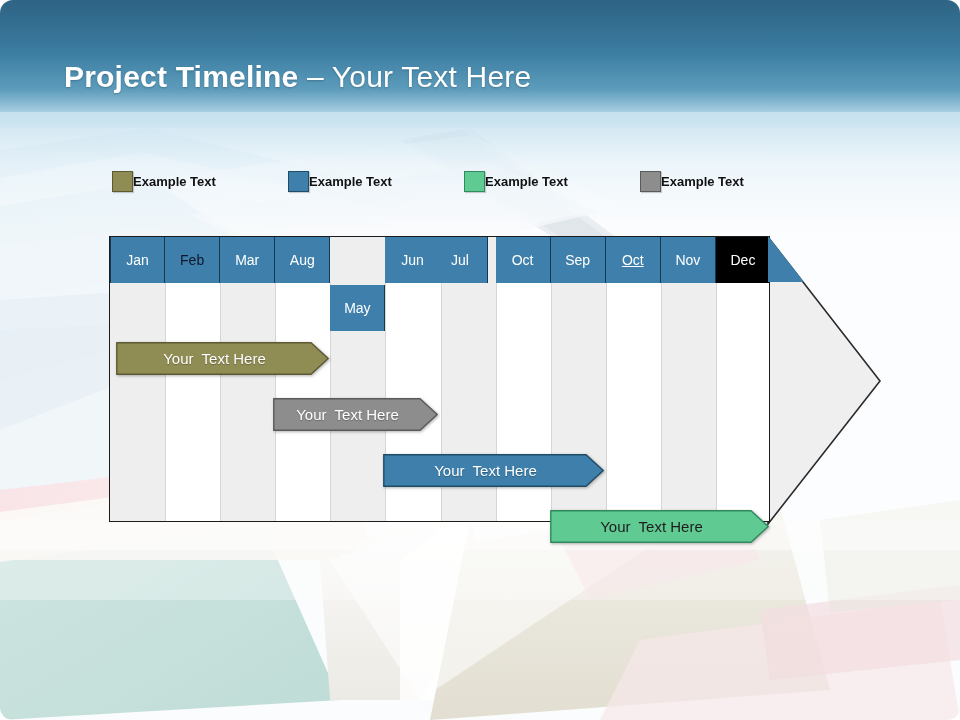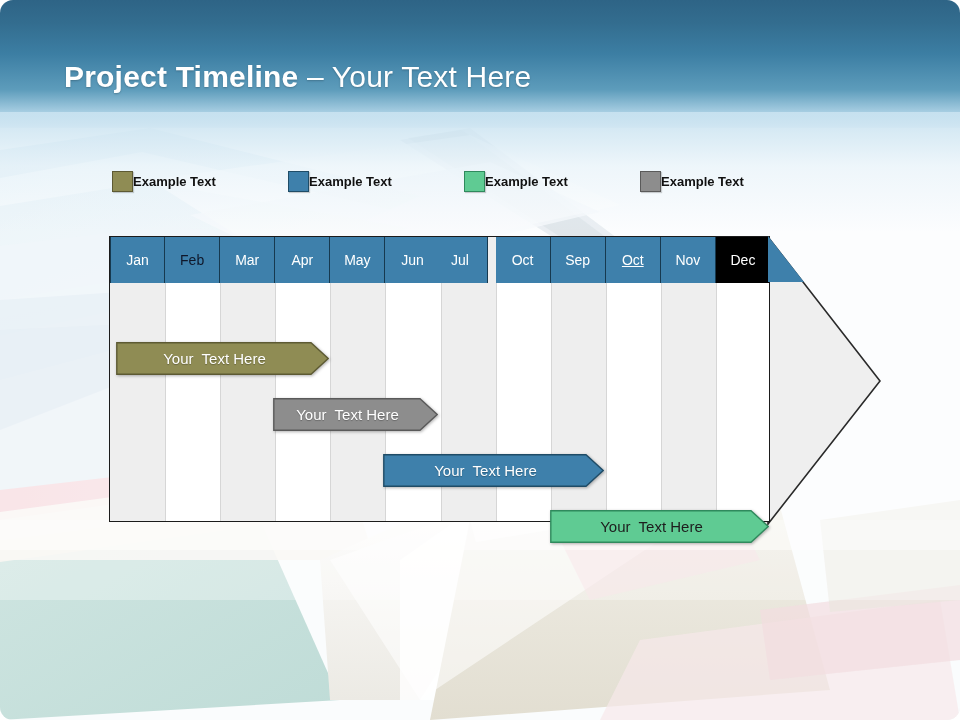--- a/index.html
+++ b/index.html
@@ -279,24 +279,24 @@
         <div class="col shade" style="left: 0px; width: 55.0833px; background: rgb(238, 238, 238);"></div>
         <div class="hdr first" style="left: 0px; width: 55.0833px; background: rgb(62, 128, 171); color: rgb(255, 255, 255);">Jan</div>
         <div class="col plain" style="left: 55.0833px; width: 55.0833px; background: rgb(255, 255, 255);"></div>
         <div class="col-sep" style="left: 55.0833px;"></div>
         <div class="hdr" style="left: 55.0833px; width: 55.0833px; background: rgb(62, 128, 171); color: #0f172a;">Feb</div>
         <div class="col shade" style="left: 110.167px; width: 55.0833px; background: rgb(238, 238, 238);"></div>
         <div class="col-sep" style="left: 110.167px;"></div>
         <div class="hdr" style="left: 110.167px; width: 55.0833px; background: rgb(62, 128, 171); color: #ffffff;">Mar</div>
         <div class="col plain" style="left: 165.25px; width: 55.0833px; background: rgb(255, 255, 255);"></div>
         <div class="col-sep" style="left: 165.25px;"></div>
-        <div class="hdr" style="left: 165.25px; width: 55.0833px; background: rgb(62, 128, 171); color: rgb(255, 255, 255);">Apr</div>
+        <div class="hdr" style="left: 165.25px; width: 55.0833px; background: rgb(62, 128, 171); color: rgb(255, 255, 255);">Aug</div>
         <div class="col shade" style="left: 220.333px; width: 55.0833px; background: rgb(238, 238, 238);"></div>
         <div class="col-sep" style="left: 220.333px;"></div>
-        <div class="hdr" style="left: 220.333px; width: 55.0833px; background: rgb(62, 128, 171); color: rgb(255, 255, 255);">May</div>
+        <div class="hdr" style="left: 220.333px; width: 55.0833px; background: rgb(62, 128, 171); color: rgb(255, 255, 255); margin-top: 48px;">May</div>
         <div class="col plain" style="left: 275.417px; width: 55.0833px; background: rgb(255, 255, 255);"></div>
         <div class="col-sep" style="left: 275.417px;"></div>
         <div class="hdr" style="left: 275.417px; width: 55.0833px; background: rgb(62, 128, 171); color: rgb(255, 255, 255);">Jun</div>
         <div class="col shade" style="left: 330.5px; width: 55.0833px; background: rgb(238, 238, 238);"></div>
         <div class="col-sep" style="left: 330.5px;"></div>
         <div class="hdr" style="left: 323px; width: 55.0833px; background: rgb(62, 128, 171); color: rgb(255, 255, 255);">Jul</div>
         <div class="col plain" style="left: 385.583px; width: 55.0833px; background: rgb(255, 255, 255);"></div>
         <div class="col-sep" style="left: 385.583px;"></div>
         <div class="hdr" style="left: 385.583px; width: 55.0833px; background: rgb(62, 128, 171); color: rgb(255, 255, 255);">Oct</div>
         <div class="col shade" style="left: 440.667px; width: 55.0833px; background: rgb(238, 238, 238);"></div>

